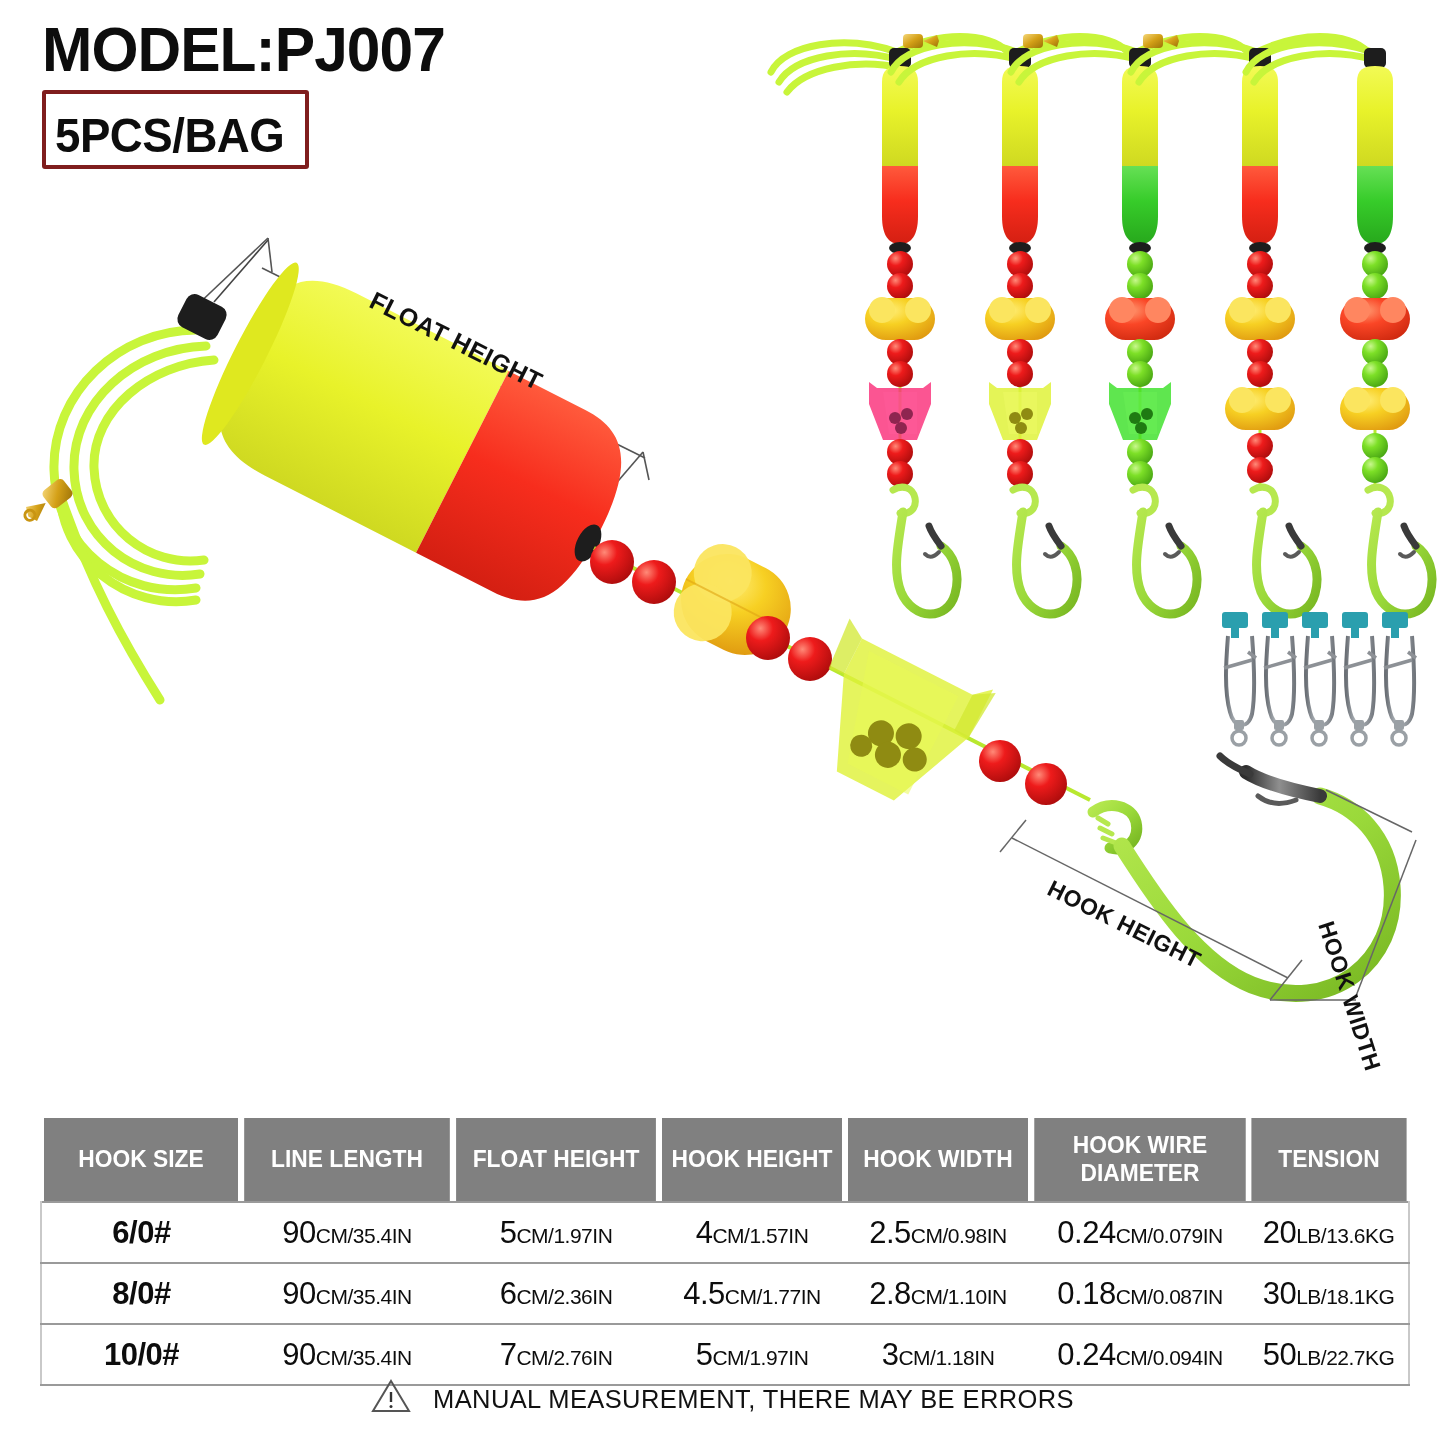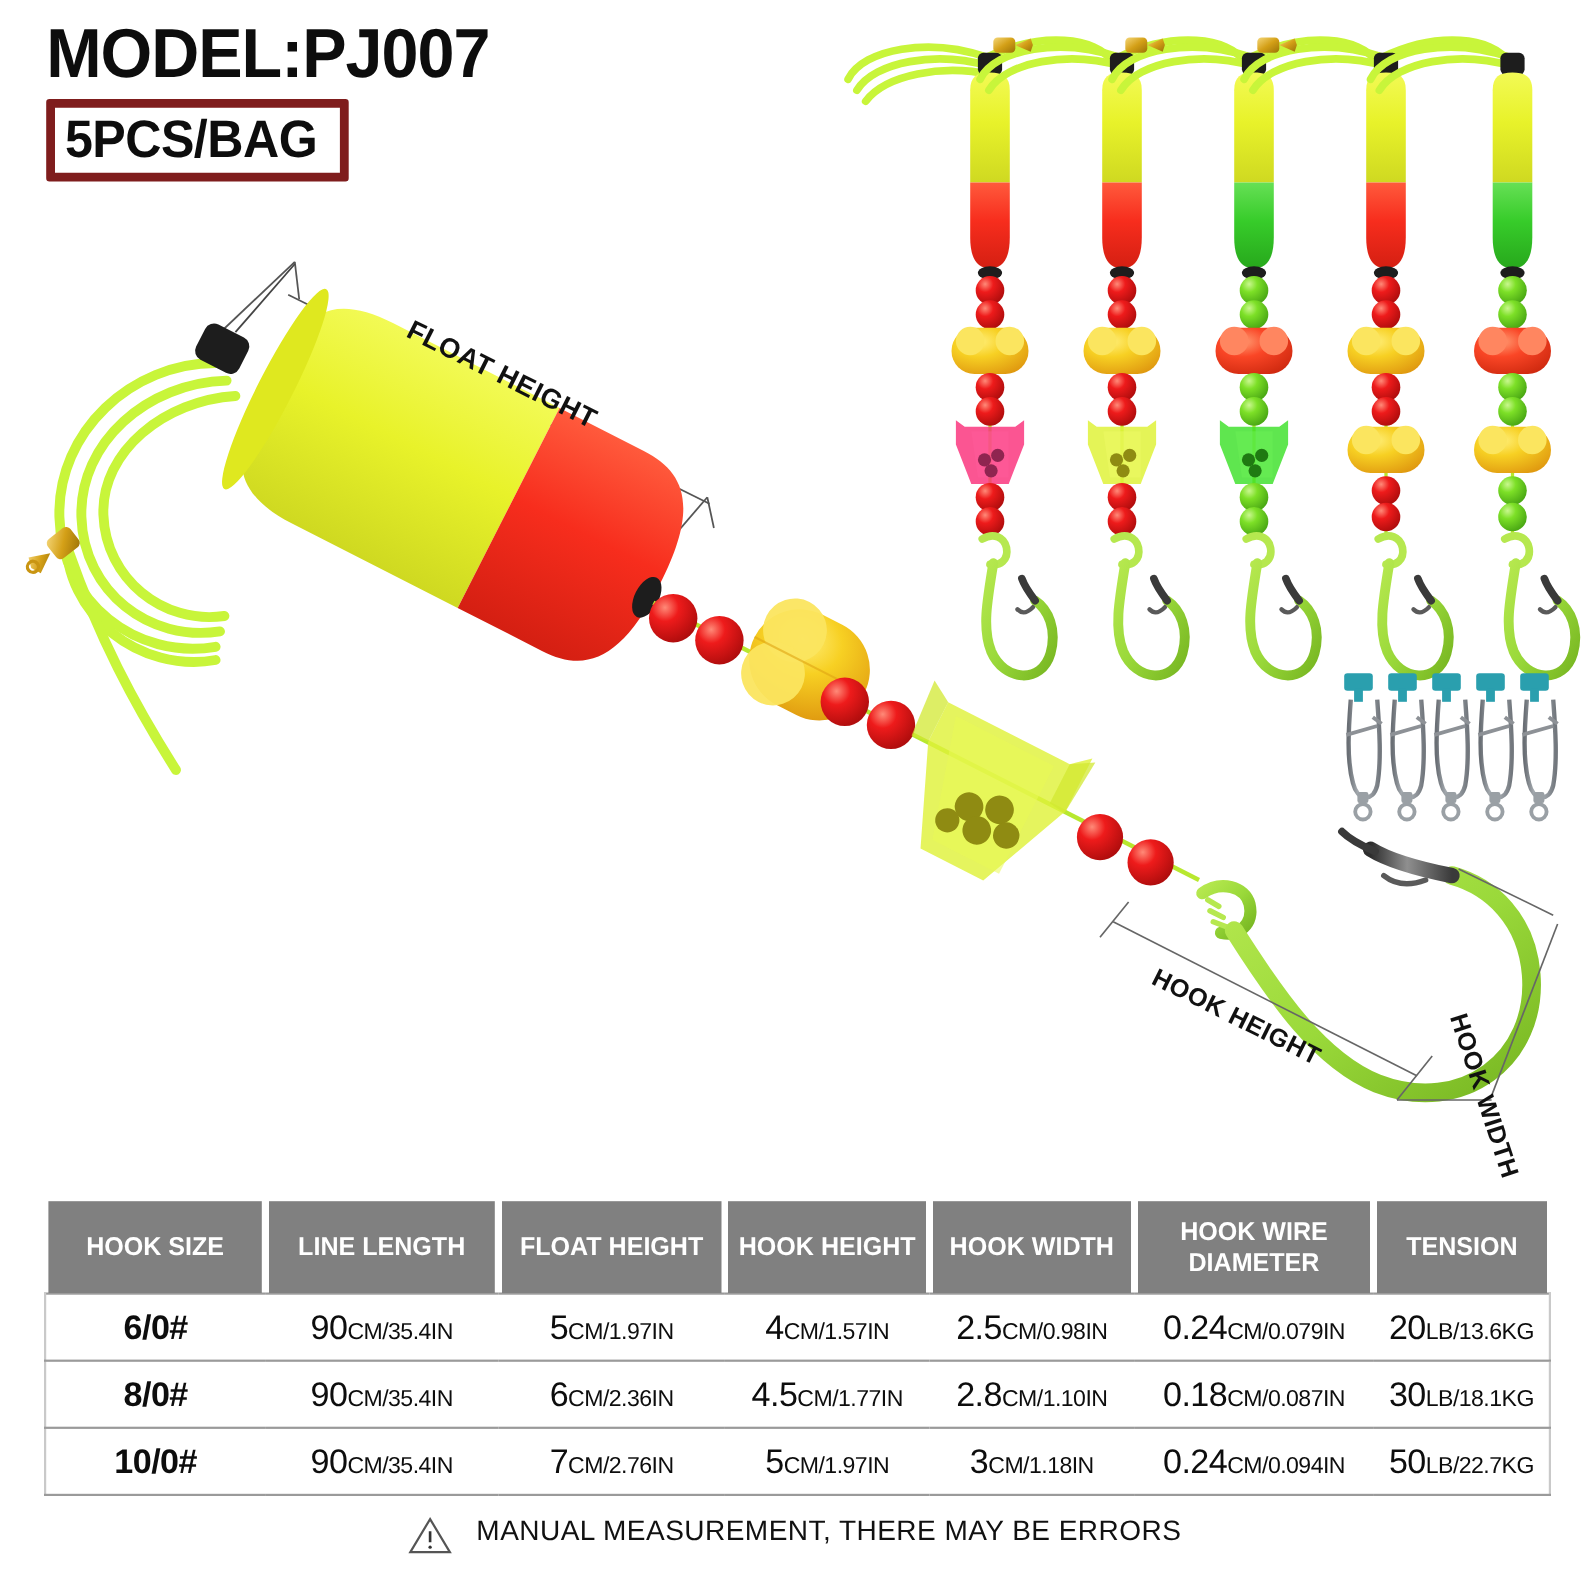--- a/index.html
+++ b/index.html
@@ -22,22 +22,22 @@
     letter-spacing: -1px;
     color: #0d0d0d;
     line-height: 1.0;
     font-family: "Liberation Sans", sans-serif;
     transform: scaleX(0.96);
     transform-origin: left center;
   }
   #pcs-box {
     margin-top: 9px;
     display: inline-block;
-    border: 8px solid #7f1d1d;
-    padding: 5px 9px 4px 9px;
+    border: 4px solid #7f1d1d;
+    padding: 17px 9px 4px 9px;
     border-radius: 3px;
   }
   #pcs-label {
     font-size: 48px;
     font-weight: bold;
     color: #0d0d0d;
     line-height: 1.05;
     letter-spacing: -0.5px;
     transform: scaleX(0.95);
     transform-origin: left center;
@@ -58,21 +58,21 @@
     white-space: nowrap;
     font-family: "Liberation Sans", sans-serif;
   }
   #label-float-height { left: 378px; top: 286px; transform: rotate(26.5deg); transform-origin: left top; }
   #label-hook-height  { left: 1055px; top: 875px; transform: rotate(26.5deg); transform-origin: left top; font-size: 23px;}
   #label-hook-width   { left: 1338px; top: 918px; transform: rotate(72deg); transform-origin: left top; font-size: 23px;}
 
   
   #spec-table {
     position: absolute;
-    left: 40px; top: 1092px;
+    left: 40px; top: 1118px;
     width: 1368px;
     border-collapse: collapse;
     table-layout: fixed;
   }
   #spec-table thead th {
     background: #808080;
     color: #ffffff;
     font-size: 23.5px;
     font-weight: bold;
     letter-spacing: 0px;
@@ -107,21 +107,21 @@
 
   
   col.c0 { width: 200px; } col.c1 { width: 212px; } col.c2 { width: 206px; }
   col.c3 { width: 186px; } col.c4 { width: 186px; } col.c5 { width: 218px; }
   col.c6 { width: 160px; }
 
   
   #footnote {
     position: absolute;
     left: 0; top: 1378px; width: 1445px;
-    display: flex; align-items: flex-start; justify-content: center;
+    display: flex; align-items: flex-end; justify-content: center;
     gap: 22px;
   }
   #warn-icon { flex: 0 0 auto; }
   #footnote-text {
     font-size: 25.5px;
     color: #111;
     letter-spacing: 0.4px;
     font-family: "Liberation Sans", sans-serif;
   }
 </style>

